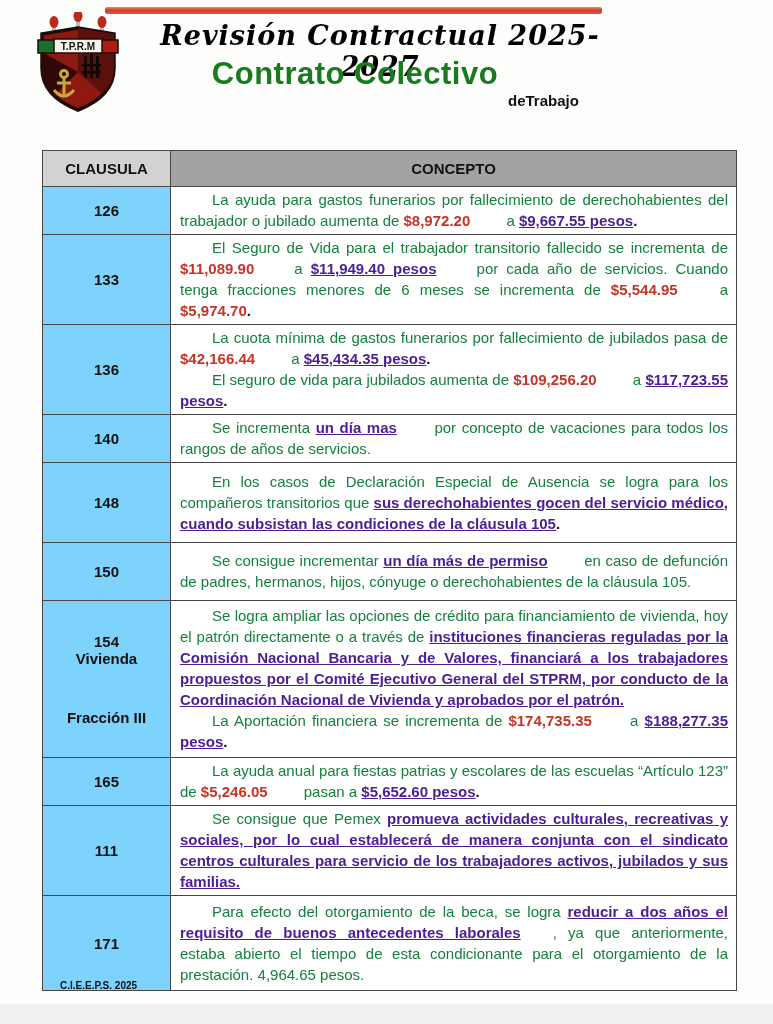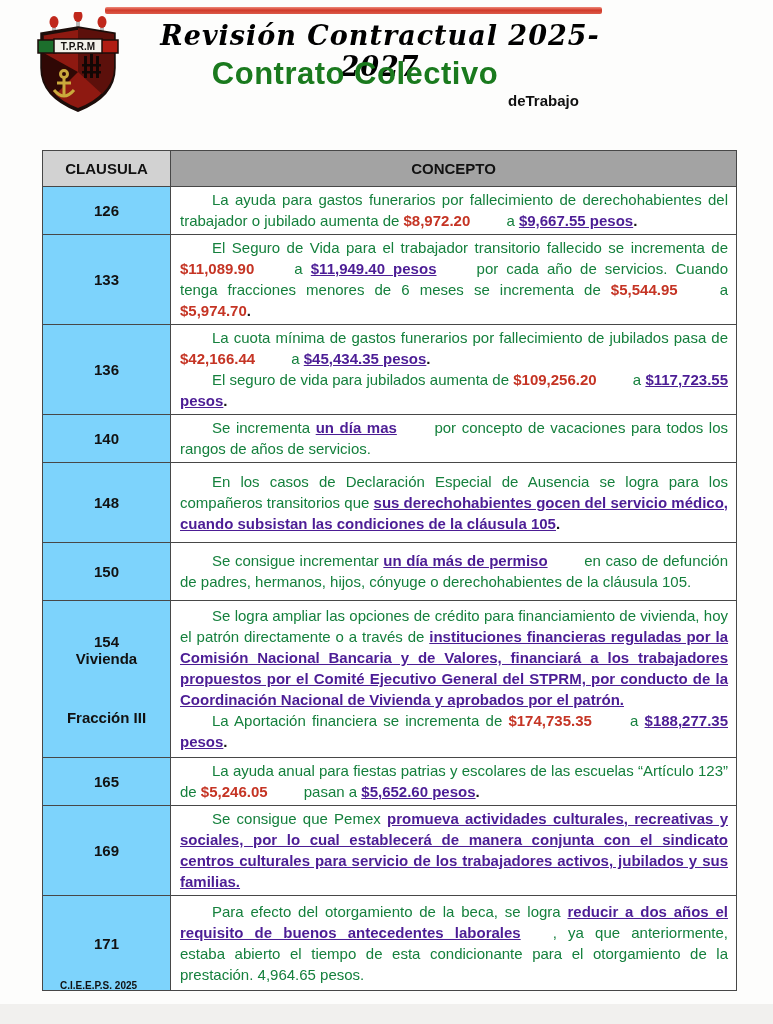--- a/index.html
+++ b/index.html
@@ -175,21 +175,21 @@
           <td class="co-cell"><span class="seg-n">Se logra ampliar las opciones de crédito para financiamiento de vivienda, hoy el patrón directamente o a través de </span><span class="seg-g">instituciones financieras reguladas por la Comisión Nacional Bancaria y de Valores, financiará a los trabajadores propuestos por el Comité Ejecutivo General del STPRM, por conducto de la Coordinación Nacional de Vivienda y aprobados por el patrón.</span><br><span class="seg-n">La Aportación financiera se incrementa de </span><span class="seg-r">$174,735.35</span><span class="seg-n"> a </span><span class="seg-g">$188,277.35 pesos</span><span class="seg-b">.</span></td>
         </tr>
         <tr>
           <td class="cl-cell">
             <div>165</div>
           </td>
           <td class="co-cell"><span class="seg-n">La ayuda anual para fiestas patrias y escolares de las escuelas “Artículo 123” de </span><span class="seg-r">$5,246.05</span><span class="seg-n"> pasan a </span><span class="seg-g">$5,652.60 pesos</span><span class="seg-b">.</span></td>
         </tr>
         <tr>
           <td class="cl-cell">
-            <div>169</div>
+            <div>111</div>
           </td>
           <td class="co-cell"><span class="seg-n">Se consigue que Pemex </span><span class="seg-g">promueva actividades culturales, recreativas y sociales, por lo cual establecerá de manera conjunta con el sindicato centros culturales para servicio de los trabajadores activos, jubilados y sus familias.</span></td>
         </tr>
         <tr>
           <td class="cl-cell">
             <div>171</div>
           </td>
           <td class="co-cell"><span class="seg-n">Para efecto del otorgamiento de la beca, se logra </span><span class="seg-g">reducir a dos años el requisito de buenos antecedentes laborales</span><span class="seg-n">, ya que anteriormente, estaba abierto el tiempo de esta condicionante para el otorgamiento de la prestación. 4,964.65 pesos.</span></td>
         </tr>
       </tbody>

